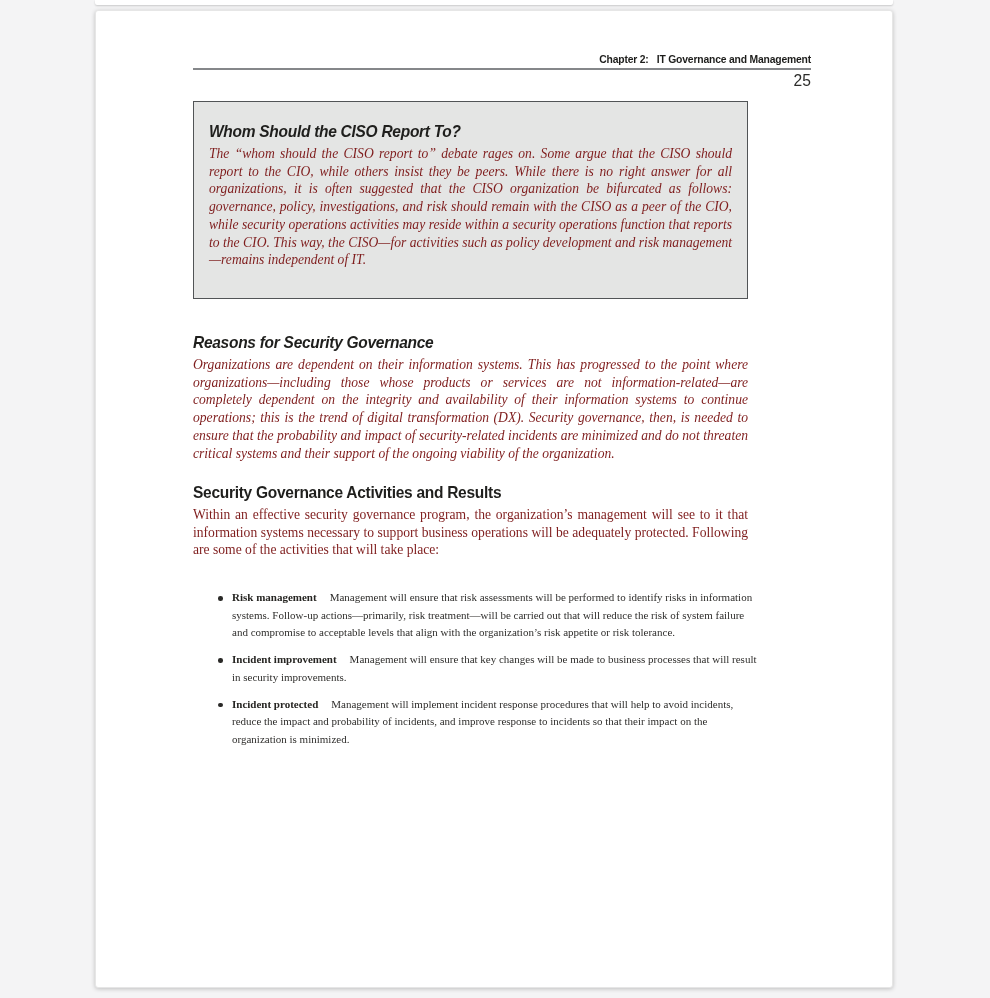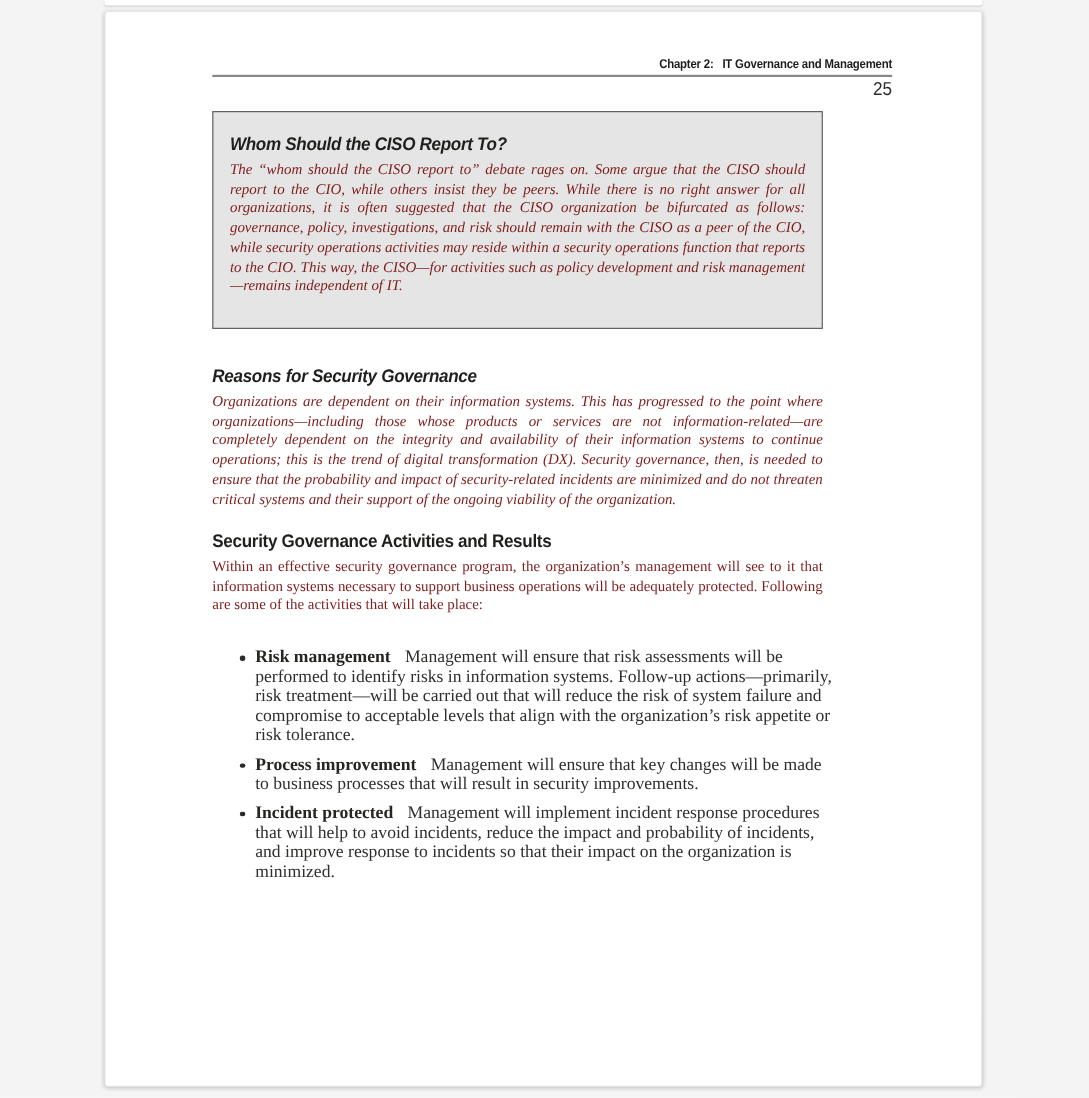--- a/index.html
+++ b/index.html
@@ -89,21 +89,21 @@
     margin-bottom: 4px;
   }
 
   
   .bullet-list {
     position: absolute; left: 136px; top: 578px; width: 525px;
     list-style: none;
   }
   .bullet-item {
     position: relative;
-    font-size: 16px;
+    font-size: 11px;
     line-height: 17.7px;
     color: #2f2e2c;
     margin-bottom: 9px;
     text-align: left;
   }
   .bullet-item::before {
     content: "";
     position: absolute;
     left: -14px; top: 7px;
     width: 4.5px; height: 4.5px;
@@ -141,21 +141,21 @@
     <div class="section-2">
       <div class="section-heading">Security Governance Activities and Results</div>
       <p class="body-text">Within an effective security governance program, the organization’s management will see to it that information systems necessary to support business operations will be adequately protected. Following are some of the activities that will take place:</p>
     </div>
 
     <ul class="bullet-list">
       <li class="bullet-item">
         <span class="bullet-term">Risk management</span><span>Management will ensure that risk assessments will be performed to identify risks in information systems. Follow-up actions—primarily, risk treatment—will be carried out that will reduce the risk of system failure and compromise to acceptable levels that align with the organization’s risk appetite or risk tolerance.</span>
       </li>
       <li class="bullet-item">
-        <span class="bullet-term">Process improvement</span><span>Management will ensure that key changes will be made to business processes that will result in security improvements.</span>
+        <span class="bullet-term">Incident improvement</span><span>Management will ensure that key changes will be made to business processes that will result in security improvements.</span>
       </li>
       <li class="bullet-item">
         <span class="bullet-term">Incident protected</span><span>Management will implement incident response procedures that will help to avoid incidents, reduce the impact and probability of incidents, and improve response to incidents so that their impact on the organization is minimized.</span>
       </li>
     </ul>
 
   </div>
 </div>
 
 </body></html>

